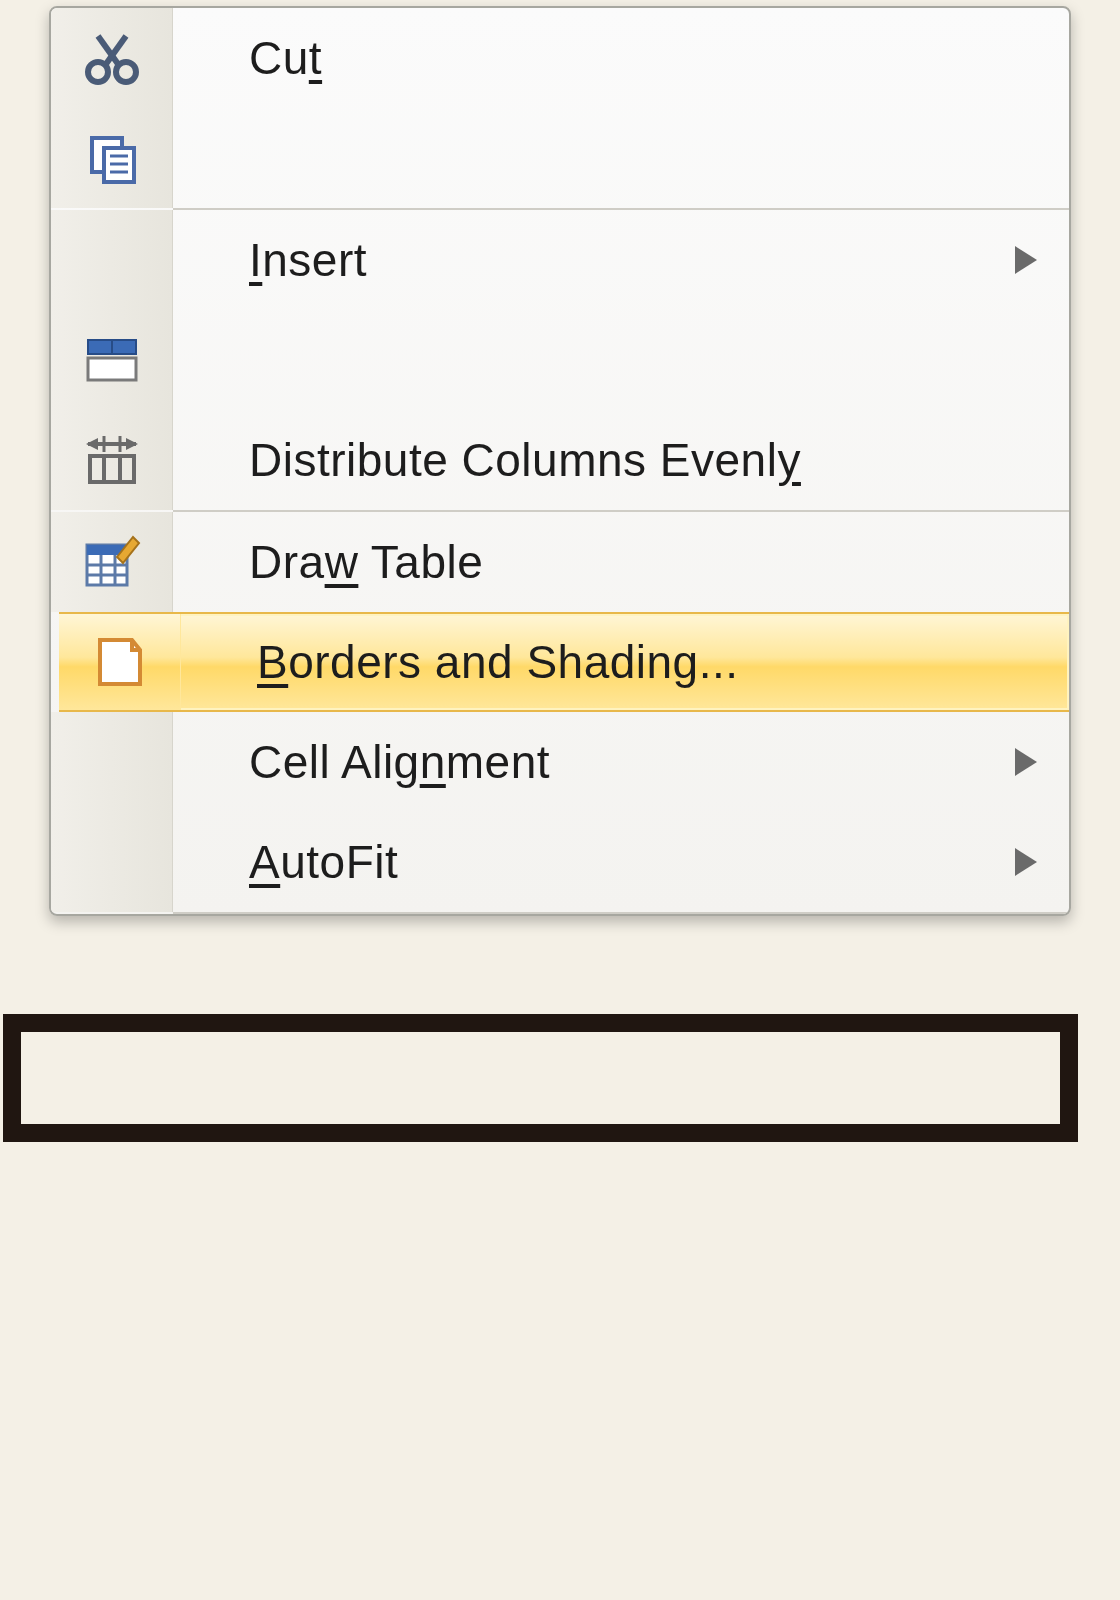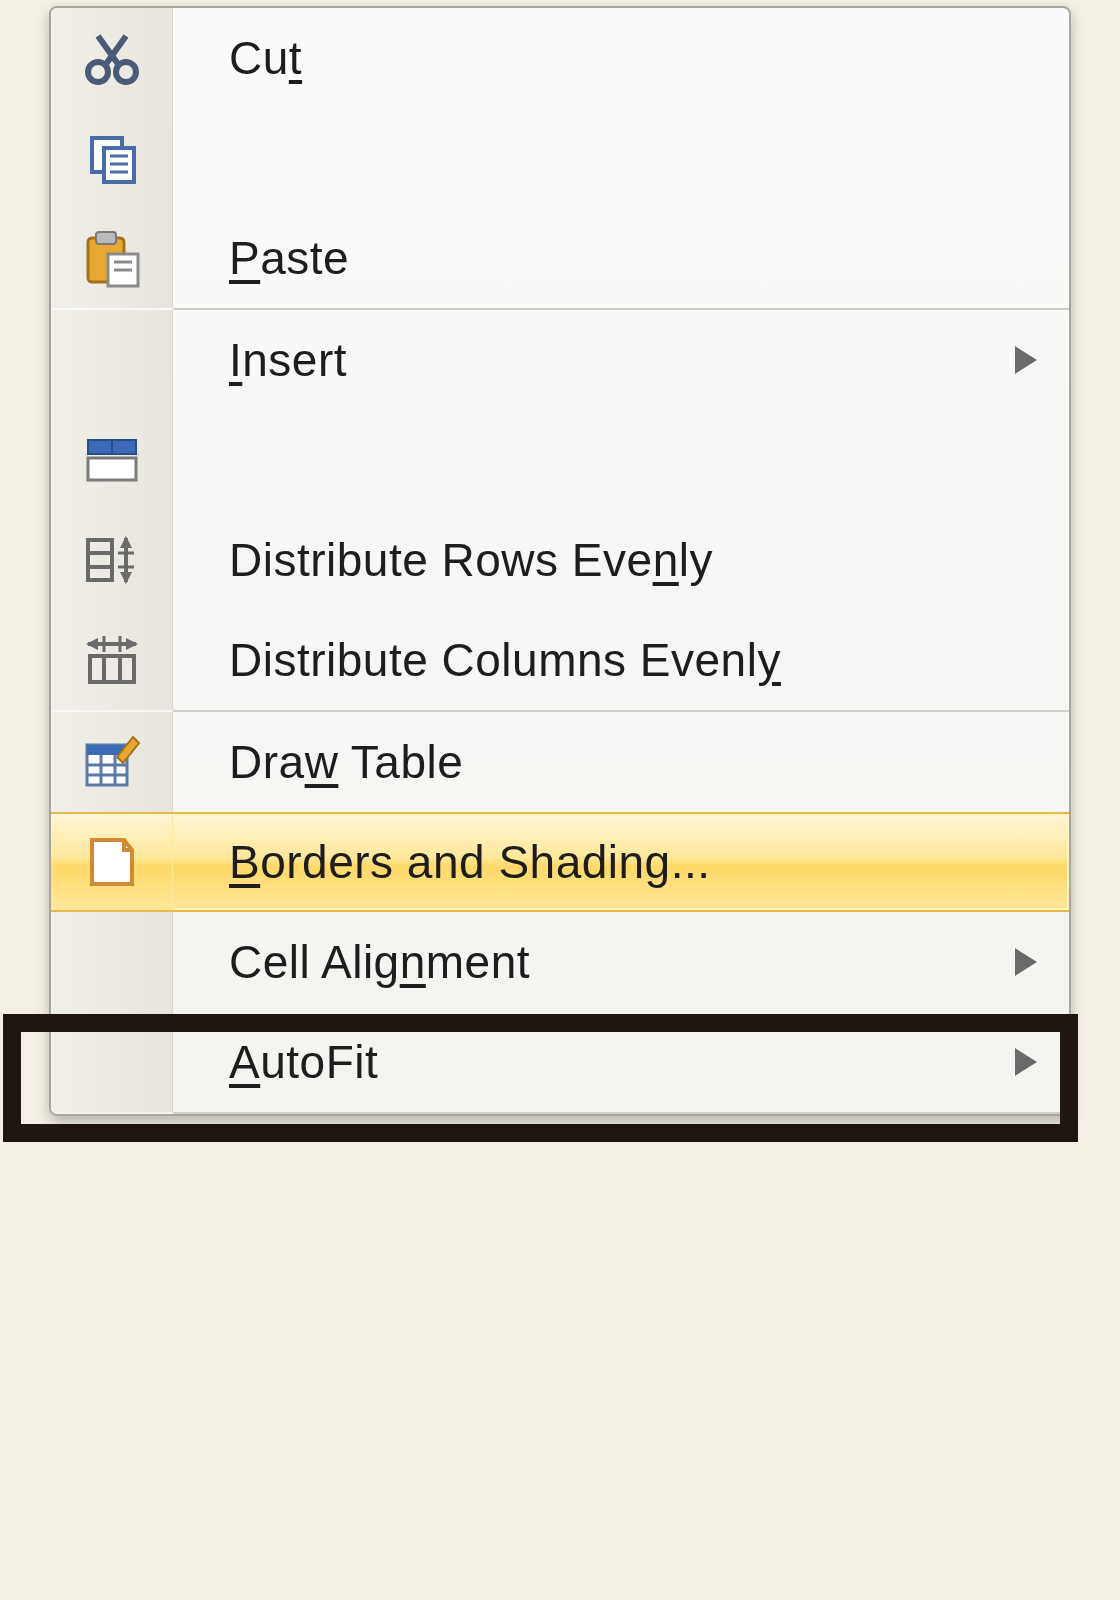--- a/index.html
+++ b/index.html
@@ -25,38 +25,39 @@
       font-size:46px;
       color:#1d1d1d;
     }
     .icon-col {
       width:122px; height:100%;
       display:flex; align-items:center; justify-content:center;
       background:linear-gradient(to right,#f1efe9 0%,#e7e5dd 100%);
       border-right:1px solid #d7d5cc;
       flex:0 0 122px;
     }
-    .label   { padding-left:56px; flex:1; letter-spacing:.5px; }
+    .label   { padding-left:76px; flex:1; letter-spacing:.5px; }
     .label u { text-decoration:underline; text-underline-offset:6px; }
     .submenu-arrow {
       position:absolute; right:32px; top:50%; transform:translateY(-50%);
       width:0; height:0;
       border-left:22px solid #6a6a6a;
       border-top:14px solid transparent;
       border-bottom:14px solid transparent;
     }
     .sep {
       margin-left:122px;
       border:none; border-top:2px solid #cfcdc6;
     }
     .menu-item.highlight {
       background:linear-gradient(to bottom,#fff6d6 0%,#ffe79b 45%,#ffd968 55%,#ffe79b 100%);
       border-top:2px solid #e8b84a;
       border-bottom:2px solid #e8b84a;
       box-shadow:inset 0 0 0 2px #fff3c0;
+      margin-left:8px;
     }
     .menu-item.highlight .icon-col {
       background:linear-gradient(to bottom,#fff6d6 0%,#ffe79b 45%,#ffd968 55%,#ffe79b 100%);
       border-right:1px solid #ffe79b;
     }
     .callout-box {
       position:absolute;
       border:18px solid #201611;
       pointer-events:none;
     }
@@ -84,66 +85,39 @@
         <svg width="56" height="56" viewBox="0 0 56 56">
           <rect x="8" y="8" width="30" height="34" fill="#fff" stroke="#4a6aa8" stroke-width="4"></rect>
           <rect x="20" y="18" width="30" height="34" fill="#fff" stroke="#4a6aa8" stroke-width="4"></rect>
           <line x1="26" y1="26" x2="44" y2="26" stroke="#4a6aa8" stroke-width="3"></line>
           <line x1="26" y1="34" x2="44" y2="34" stroke="#4a6aa8" stroke-width="3"></line>
           <line x1="26" y1="42" x2="44" y2="42" stroke="#4a6aa8" stroke-width="3"></line>
         </svg>
       </span>
     </div>
 
-    <div class="menu-item">
-      <span class="icon-col">
-        <svg width="60" height="60" viewBox="0 0 60 60">
-          <rect x="6" y="10" width="36" height="44" rx="4" fill="#e6a832" stroke="#a5721a" stroke-width="3"></rect>
-          <rect x="14" y="4" width="20" height="12" rx="3" fill="#b9b9b9" stroke="#7a7a7a" stroke-width="2"></rect>
-          <rect x="26" y="26" width="30" height="32" fill="#fff" stroke="#8a8a8a" stroke-width="3"></rect>
-          <line x1="32" y1="34" x2="50" y2="34" stroke="#8a8a8a" stroke-width="3"></line>
-          <line x1="32" y1="42" x2="50" y2="42" stroke="#8a8a8a" stroke-width="3"></line>
-        </svg>
-      </span>
-      <span class="label"><u>P</u>aste</span>
-    </div>
 
     <hr class="sep">
 
     <div class="menu-item">
       <span class="icon-col"></span>
       <span class="label"><u>I</u>nsert</span>
       <span class="submenu-arrow"></span>
     </div>
 
     <div class="menu-item">
       <span class="icon-col">
         <svg width="56" height="48" viewBox="0 0 56 48">
           <rect x="4" y="4" width="48" height="14" fill="#3b6bb6" stroke="#274c87" stroke-width="2"></rect>
           <rect x="4" y="22" width="48" height="22" fill="#fff" stroke="#7a7a7a" stroke-width="3"></rect>
           <line x1="28" y1="4" x2="28" y2="18" stroke="#274c87" stroke-width="2"></line>
         </svg>
       </span>
     </div>
 
-    <div class="menu-item">
-      <span class="icon-col">
-        <svg width="56" height="52" viewBox="0 0 56 52">
-          <rect x="4" y="6" width="24" height="40" fill="none" stroke="#6a6a6a" stroke-width="4"></rect>
-          <line x1="4" y1="19" x2="28" y2="19" stroke="#6a6a6a" stroke-width="4"></line>
-          <line x1="4" y1="33" x2="28" y2="33" stroke="#6a6a6a" stroke-width="4"></line>
-          <line x1="42" y1="4" x2="42" y2="48" stroke="#6a6a6a" stroke-width="4"></line>
-          <polygon points="42,2 36,14 48,14" fill="#6a6a6a"></polygon>
-          <polygon points="42,50 36,38 48,38" fill="#6a6a6a"></polygon>
-          <line x1="34" y1="19" x2="50" y2="19" stroke="#6a6a6a" stroke-width="3"></line>
-          <line x1="34" y1="33" x2="50" y2="33" stroke="#6a6a6a" stroke-width="3"></line>
-        </svg>
-      </span>
-      <span class="label">Distribute Rows Eve<u>n</u>ly</span>
-    </div>
 
     <div class="menu-item">
       <span class="icon-col">
         <svg width="56" height="52" viewBox="0 0 56 52">
           <rect x="6" y="22" width="44" height="26" fill="none" stroke="#6a6a6a" stroke-width="4"></rect>
           <line x1="20" y1="22" x2="20" y2="48" stroke="#6a6a6a" stroke-width="4"></line>
           <line x1="36" y1="22" x2="36" y2="48" stroke="#6a6a6a" stroke-width="4"></line>
           <line x1="4" y1="10" x2="52" y2="10" stroke="#6a6a6a" stroke-width="4"></line>
           <polygon points="2,10 14,4 14,16" fill="#6a6a6a"></polygon>
           <polygon points="54,10 42,4 42,16" fill="#6a6a6a"></polygon>

